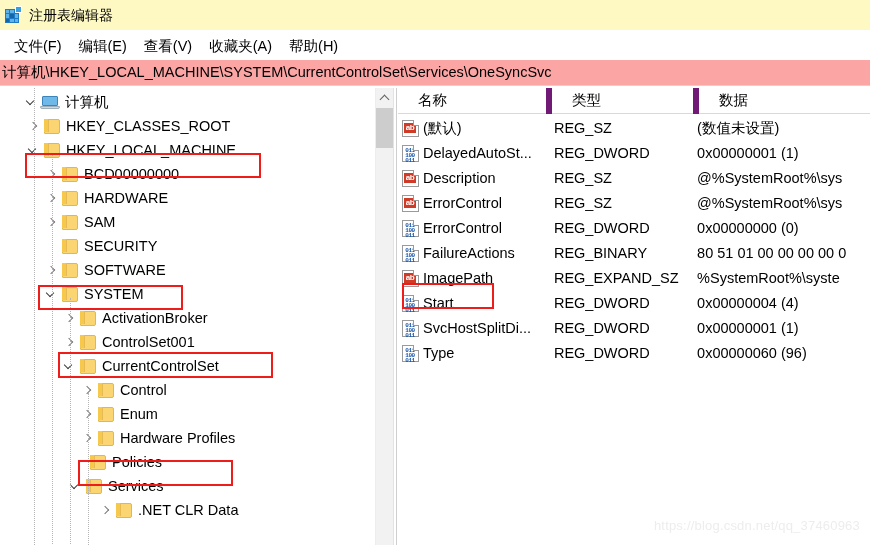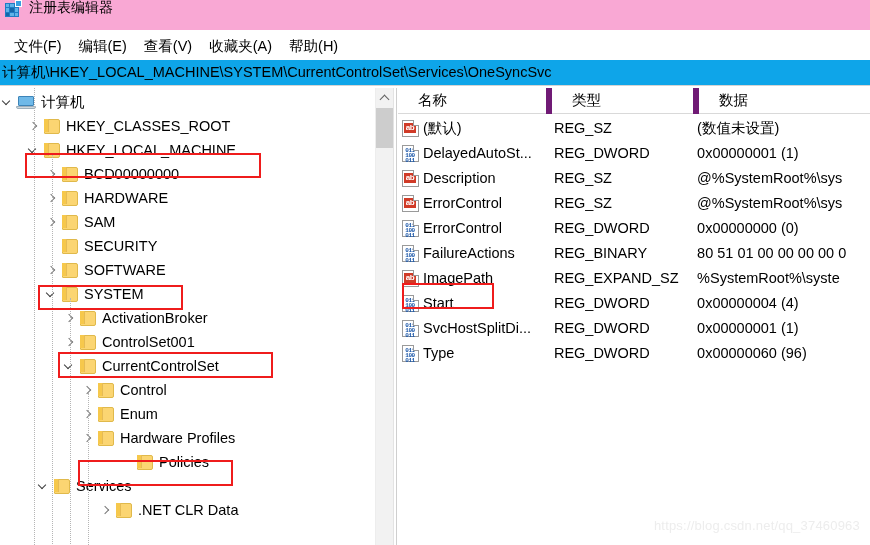--- a/index.html
+++ b/index.html
@@ -14,22 +14,22 @@
   #app {
     position: relative;
     width: 870px; height: 545px;
     background: #ffffff;
   }
 
   
   .titlebar {
     position: absolute; left: 0; top: 0;
     width: 870px; height: 30px;
-    background: #f9a8d4;
-    display: flex; 
+    background: #fef9c3;
+    display: flex; align-items: center;
     padding-left: 4px;
   }
   .app-icon {
     position: relative;
     width: 18px; height: 18px;
     margin-right: 7px;
     flex: 0 0 auto;
   }
   .app-icon .grid {
     position: absolute; left: 1px; top: 3px;
@@ -67,21 +67,21 @@
     padding: 2px 9px 2px 8px;
     cursor: default;
     white-space: nowrap;
   }
 
   
   .addressbar {
     position: absolute; left: 0; top: 60px;
     width: 870px; height: 26px;
     border-bottom: 1px solid #d4d4d4;
-    background: #0ea5e9;
+    background: #fca5a5;
     display: flex; align-items: center;
   }
   .address-text {
     font-size: 14.5px; color: #000000;
     padding-left: 2px;
     white-space: nowrap; overflow: hidden;
   }
 
   
   .tree-panel {
@@ -338,21 +338,21 @@
     <div class="menu-item">收藏夹(A)</div>
     <div class="menu-item">帮助(H)</div>
   </div>
 
   <div class="addressbar">
     <div class="address-text">计算机\HKEY_LOCAL_MACHINE\SYSTEM\CurrentControlSet\Services\OneSyncSvc</div>
   </div>
 
   <div class="tree-panel">
     <div class="tree" id="tree-root">
-        <div class="tree-row" style="padding-left: 0;">
+        <div class="tree-row" style="padding-left: 24px;">
           <span class="chev open"></span>
           <span class="pc-icon">
             <span class="scr"></span>
             <span class="base"></span>
           </span>
           <span class="tree-label">计算机</span>
         </div>
         <div class="tree-row" style="padding-left: 26px;">
           <span class="chev "></span>
           <span class="folder"></span>
@@ -416,26 +416,26 @@
         <div class="tree-row" style="padding-left: 80px;">
           <span class="chev "></span>
           <span class="folder"></span>
           <span class="tree-label">Enum</span>
         </div>
         <div class="tree-row" style="padding-left: 80px;">
           <span class="chev "></span>
           <span class="folder"></span>
           <span class="tree-label">Hardware Profiles</span>
         </div>
-        <div class="tree-row" style="padding-left: 119px; text-align: center;">
+        <div class="tree-row" style="padding-left: 72px; text-align: center;">
           <span class="chev none"></span>
           <span class="folder"></span>
           <span class="tree-label">Policies</span>
         </div>
-        <div class="tree-row" style="padding-left: 36px;">
+        <div class="tree-row" style="padding-left: 68px;">
           <span class="chev open"></span>
           <span class="folder"></span>
           <span class="tree-label">Services</span>
         </div>
         <div class="tree-row" style="padding-left: 98px;">
           <span class="chev "></span>
           <span class="folder"></span>
           <span class="tree-label">.NET CLR Data</span>
         </div>
         <div class="guide" style="left: 34px; top: 0px; height: 457px;"></div>

